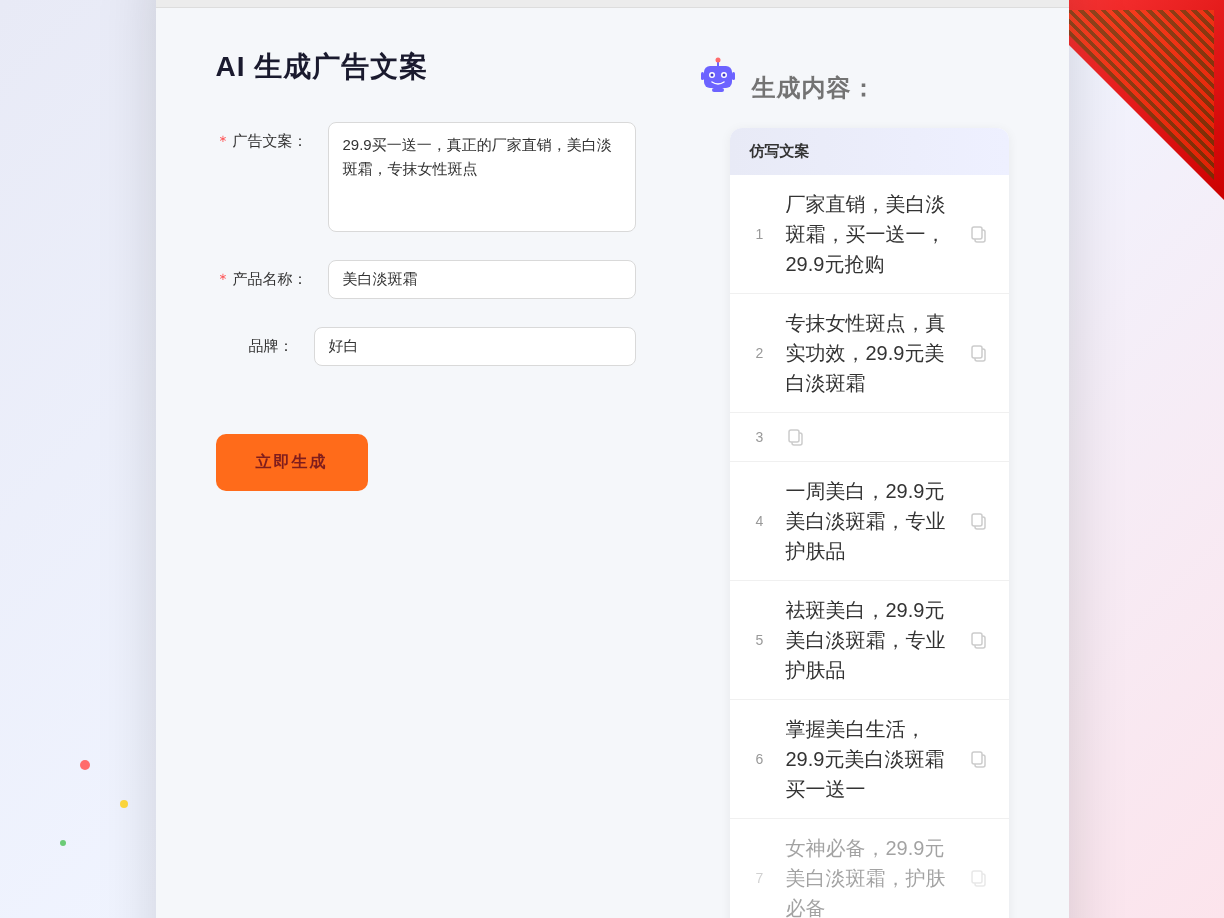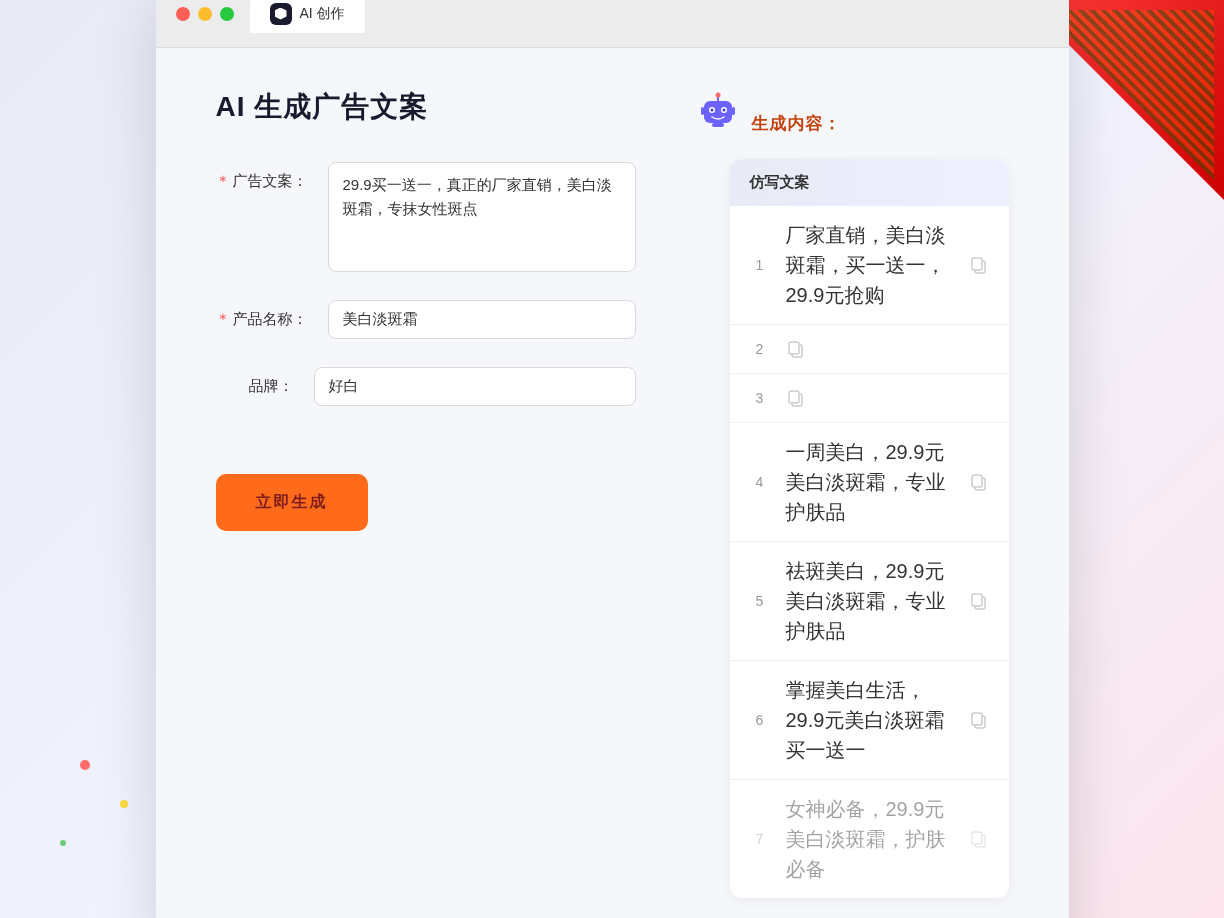--- a/index.html
+++ b/index.html
@@ -210,23 +210,23 @@
       align-items: center;
       justify-content: center;
     }
 
     .robot-svg {
       width: 44px;
       height: 44px;
     }
 
     .right-title {
-      font-size: 17px;
+      font-size: 24px;
       font-weight: 600;
-      color: #c2410c;
+      color: #737373;
       letter-spacing: 1px;
       margin-top: 24px;
     }
 
     .results-container {
       background: white;
       border-radius: 12px;
       overflow: hidden;
       box-shadow: 0 2px 12px rgba(0,0,0,0.06);
       margin-left: 34px;
@@ -373,20 +373,21 @@
         <div class="result-row">
       <span class="result-num">1</span>
       <span class="result-text">厂家直销，美白淡斑霜，买一送一，29.9元抢购</span>
       <svg class="copy-icon" viewBox="0 0 20 20" fill="none" xmlns="http://www.w3.org/2000/svg">
         <rect x="6" y="6" width="10" height="12" rx="2" stroke="#aaa" stroke-width="1.5"></rect>
         <rect x="3" y="3" width="10" height="12" rx="2" fill="white" stroke="#aaa" stroke-width="1.5"></rect>
       </svg>
     </div>
             <div class="result-row">
       <span class="result-num">2</span>
+      <span class="result-text">专抹女性斑点，真实功效，29.9元美白淡斑霜</span>
       <svg class="copy-icon" viewBox="0 0 20 20" fill="none" xmlns="http://www.w3.org/2000/svg">
         <rect x="6" y="6" width="10" height="12" rx="2" stroke="#aaa" stroke-width="1.5"></rect>
         <rect x="3" y="3" width="10" height="12" rx="2" fill="white" stroke="#aaa" stroke-width="1.5"></rect>
       </svg>
     </div>
             <div class="result-row">
       <span class="result-num">3</span>
       <svg class="copy-icon" viewBox="0 0 20 20" fill="none" xmlns="http://www.w3.org/2000/svg">
         <rect x="6" y="6" width="10" height="12" rx="2" stroke="#aaa" stroke-width="1.5"></rect>
         <rect x="3" y="3" width="10" height="12" rx="2" fill="white" stroke="#aaa" stroke-width="1.5"></rect>

